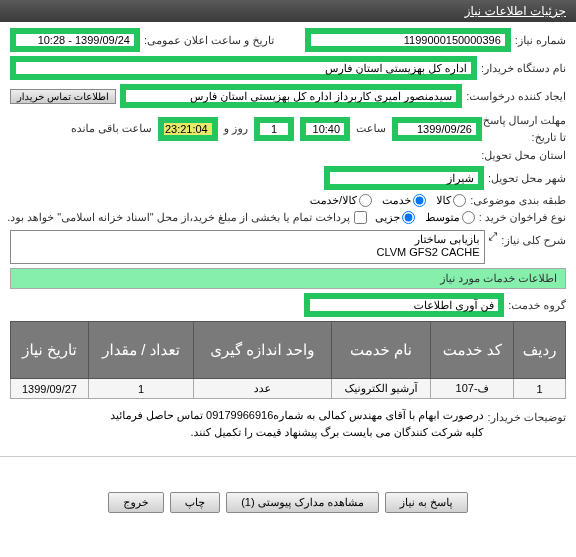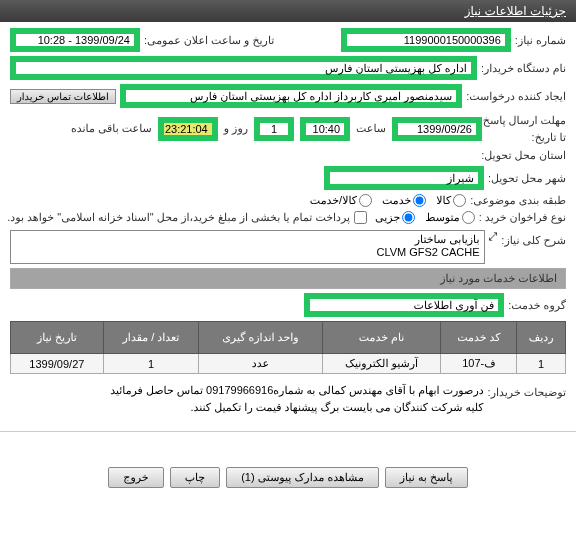--- a/index.html
+++ b/index.html
@@ -7,43 +7,43 @@
 .header-bar { background: linear-gradient(#5a5a5a,#3a3a3a); color: #fff; padding: 4px 10px; font-size: 12px; text-decoration: underline; }
 .form-area { padding: 6px 10px; background: #fff; }
 .row { display: flex; align-items: center; margin-bottom: 4px; gap: 4px; }
 .label { color: #333; white-space: nowrap; font-size: 11px; }
 .field { border: 6px solid #22c55e; background: #fff; padding: 6px 4px; font-size: 11px; height: 18px; display: inline-flex; align-items: center; }
 .wide { flex: 1; min-width: 100px; }
 .btn-small { background: linear-gradient(#eee,#ccc); border: 1px solid #888; padding: 1px 6px; font-size: 10px; cursor: pointer; }
 .highlight { background: #e8e86a; }
 .radio-group { display: inline-flex; gap: 10px; align-items: center; }
 .radio-item { display: inline-flex; align-items: center; gap: 2px; }
-.section-bar { background: #a3a3a3; border: 1px solid #aaa; padding: 3px 8px; font-size: 11px; color: #333; margin: 4px 0; }
+.section-bar { background: #86efac; border: 1px solid #aaa; padding: 3px 8px; font-size: 11px; color: #333; margin: 4px 0; }
 .textarea { border: 1px solid #888; width: 100%; min-height: 34px; padding: 2px 4px; font-size: 11px; display: block; }
 table.data { width: 100%; border-collapse: collapse; margin-top: 4px; }
-table.data th { background: #7a7a7a; color: #fff; border: 1px solid #555; padding: 9px 4px; font-size: 11px; font-weight: normal; }
+table.data th { background: #7a7a7a; color: #fff; border: 1px solid #555; padding: 19px 4px; font-size: 15px; font-weight: normal; }
 table.data td { border: 1px solid #aaa; padding: 3px 4px; font-size: 11px; text-align: center; background: #f5f5f5; }
 .footer-btns { display: flex; justify-content: center; gap: 6px; padding: 8px; border-top: 1px solid #ccc; margin-top: 6px; }
 .btn { background: linear-gradient(#f5f5f5,#d0d0d0); border: 1px solid #888; padding: 3px 14px; font-size: 11px; cursor: pointer; border-radius: 2px; margin-top: 27px; }
 .multiline-label { line-height: 1.5; }
 .small-gap { gap: 6px; }
 input[type=radio], input[type=checkbox] { margin: 0; }
 </style>
 </head>
 <body>
 
 <div class="header-bar">
   <span>جزئیات اطلاعات نیاز</span>
 </div>
 
 <div class="form-area">
 
   <div class="row">
     <span class="label">شماره نیاز:</span>
-    <span class="field" style="width:170px">1199000150000396</span>
+    <span class="field" style="width:206px">1199000150000396</span>
     <span style="flex:1"></span>
     <span class="label">تاریخ و ساعت اعلان عمومی:</span>
     <span class="field" style="width:130px">1399/09/24 - 10:28</span>
   </div>
 
   <div class="row">
     <span class="label">نام دستگاه خریدار:</span>
     <span class="field wide">اداره کل بهزیستی استان فارس</span>
   </div>
 

